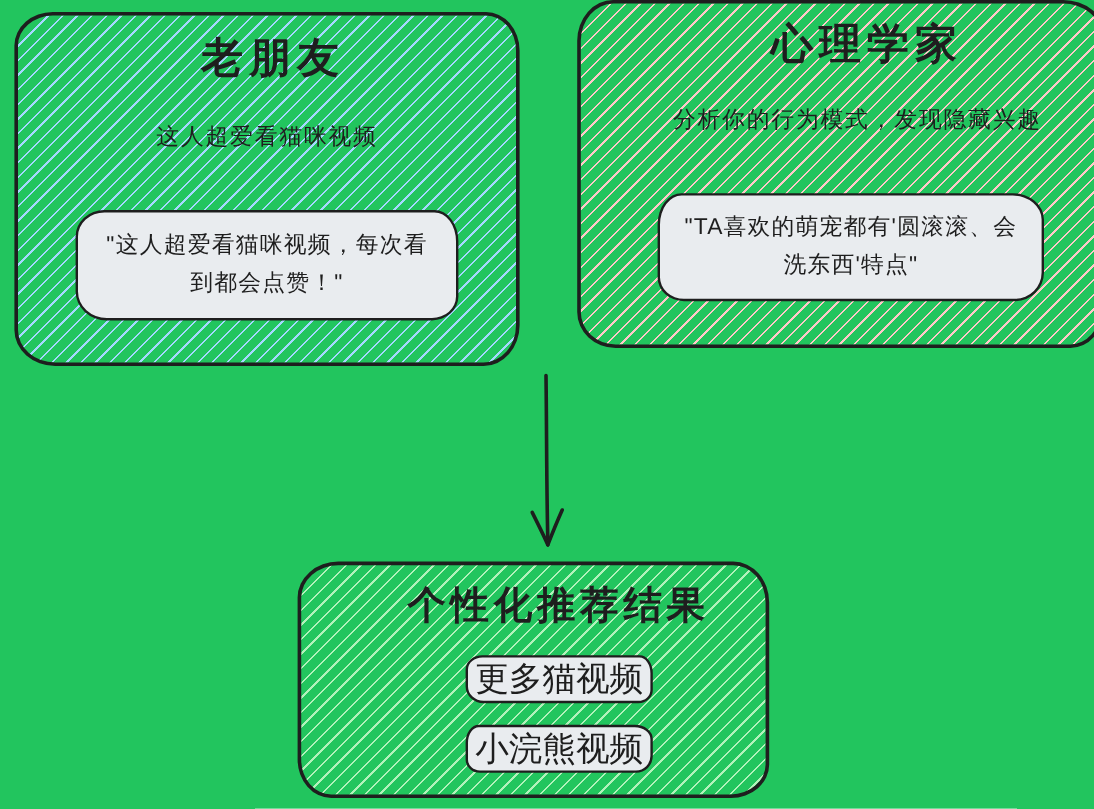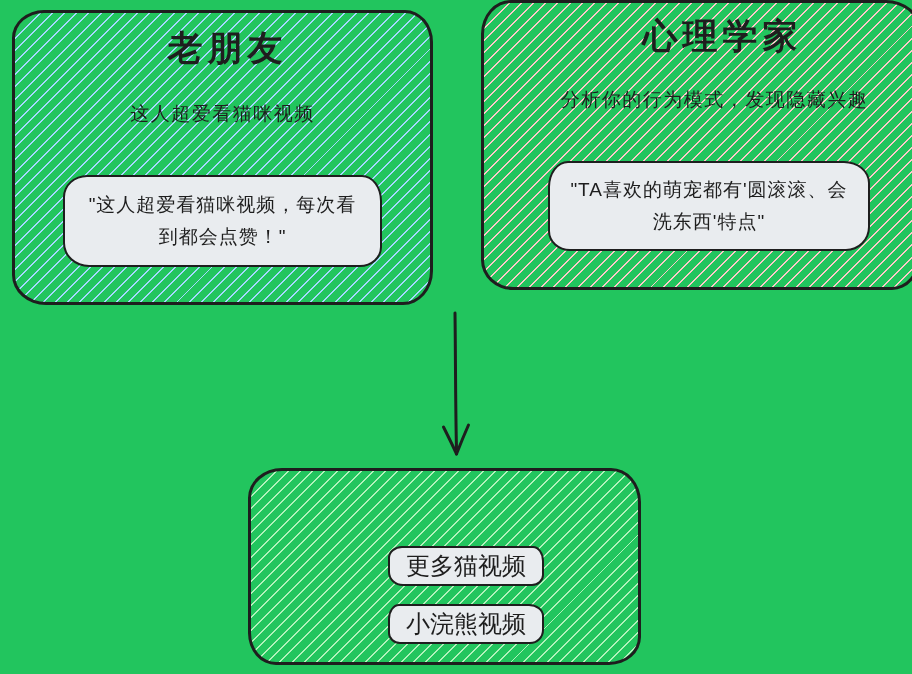--- a/index.html
+++ b/index.html
@@ -57,21 +57,21 @@
   .node-psych .quote-card{
     left:64px;top:158px;width:322px;height:90px;
     border-radius:20px 26px 24px 22px / 26px 22px 24px 20px;
   }
 
   
   .pill{
     position:absolute;left:137px;width:156px;height:40px;box-sizing:border-box;
     background:#e9ecef;border:2.5px solid #1e1e1e;
     display:flex;align-items:center;justify-content:center;
-    font-size:24px;font-weight:500;white-space:nowrap;
+    font-size:28px;font-weight:500;white-space:nowrap;
   }
   .pill-1{top:75px;border-radius:14px 11px 12px 15px / 12px 15px 11px 14px;}
   .pill-2{top:133px;border-radius:11px 15px 14px 12px / 15px 12px 14px 11px;}
 
   
   .arrow{position:absolute;left:437px;top:306px;}
 </style>
 </head>
 <body>
 
@@ -93,20 +93,21 @@
     </div>
   </div>
 
   <svg class="arrow" width="40" height="156" viewBox="0 0 40 156">
     <path d="M18 7 C18.6 50 18.4 100 19.5 143" fill="none" stroke="#1e1e1e" stroke-width="3" stroke-linecap="round"></path>
     <path d="M6.5 121 C11 130 16 140 19.5 148" fill="none" stroke="#1e1e1e" stroke-width="3" stroke-linecap="round"></path>
     <path d="M31.5 119 C27.5 128 23 139 19.5 148" fill="none" stroke="#1e1e1e" stroke-width="3" stroke-linecap="round"></path>
   </svg>
 
   <div class="node node-result">
+    <div class="node-title">个性化推荐结果</div>
     <div class="pill pill-1">
       <span>更多猫视频</span>
     </div>
     <div class="pill pill-2">
       <span>小浣熊视频</span>
     </div>
   </div>
 
 </div>
 

